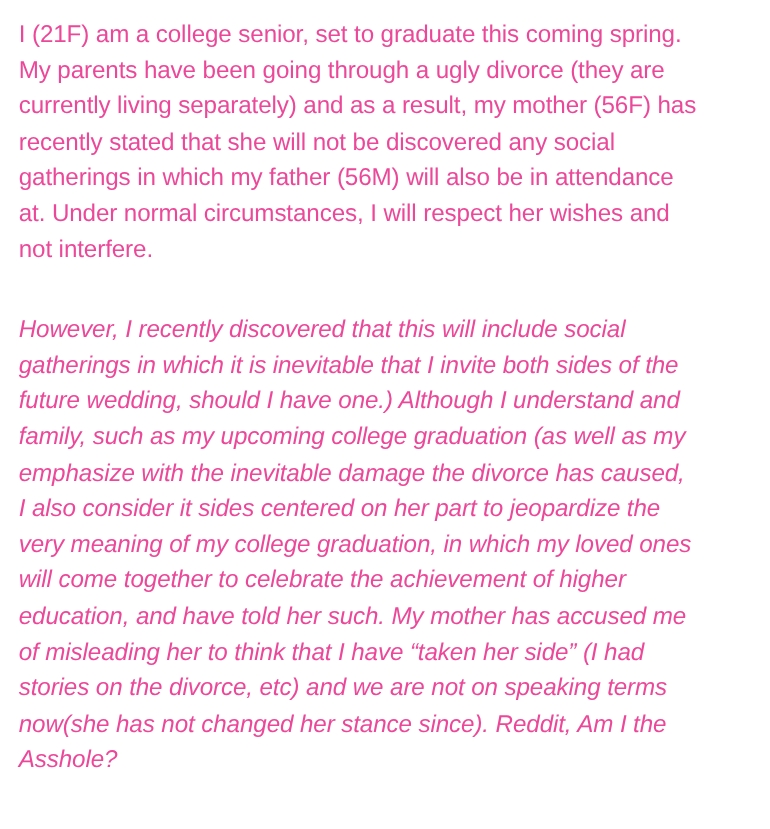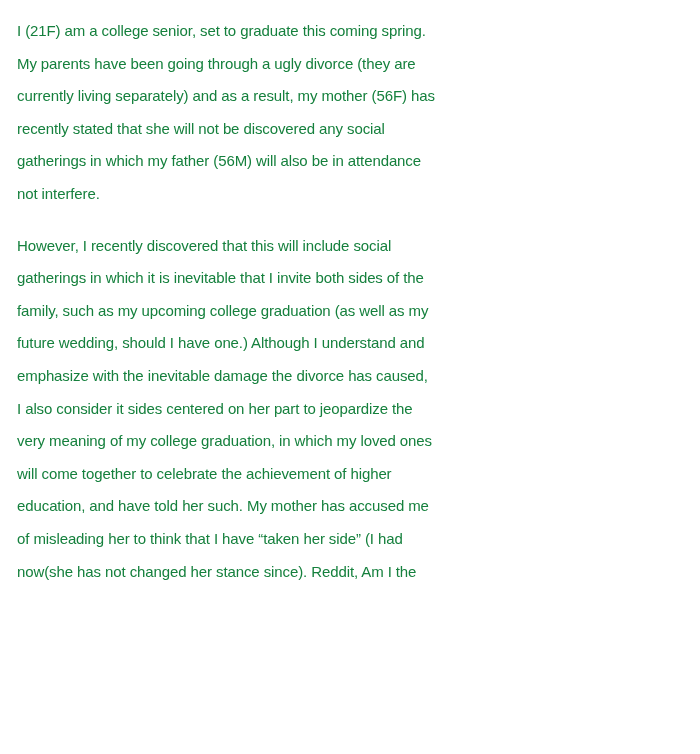--- a/index.html
+++ b/index.html
@@ -11,55 +11,59 @@
       width: 700px;
       height: 754px;
       overflow: hidden;
       position: relative;
     }
     .post-body {
       position: absolute;
       left: 17px;
       top: 15px;
       width: 680px;
-      color: #15803d;
+      color: #ec4899;
       font-family: "Liberation Sans", sans-serif;
-      font-size: 15px;
+      font-size: 22px;
       letter-spacing: -0.1px;
       line-height: 32.6px;
     }
     .paragraph {
       margin: 0;
     }
     .paragraph + .paragraph {
-      margin-top: 19px;
+      margin-top: 40px;
+      font-style: italic;
     }
     .line {
       display: block;
       white-space: nowrap;
     }
   </style>
 </head>
 <body>
 
 <div class="post-body">
   <p class="paragraph">
     <span class="line">I (21F) am a college senior, set to graduate this coming spring.</span>
     <span class="line">My parents have been going through a ugly divorce (they are</span>
     <span class="line">currently living separately) and as a result, my mother (56F) has</span>
     <span class="line">recently stated that she will not be discovered any social</span>
     <span class="line">gatherings in which my father (56M) will also be in attendance</span>
+    <span class="line">at. Under normal circumstances, I will respect her wishes and</span>
     <span class="line">not interfere.</span>
   </p>
   <p class="paragraph">
     <span class="line">However, I recently discovered that this will include social</span>
     <span class="line">gatherings in which it is inevitable that I invite both sides of the</span>
+    <span class="line">future wedding, should I have one.) Although I understand and</span>
     <span class="line">family, such as my upcoming college graduation (as well as my</span>
-    <span class="line">future wedding, should I have one.) Although I understand and</span>
     <span class="line">emphasize with the inevitable damage the divorce has caused,</span>
     <span class="line">I also consider it sides centered on her part to jeopardize the</span>
     <span class="line">very meaning of my college graduation, in which my loved ones</span>
     <span class="line">will come together to celebrate the achievement of higher</span>
     <span class="line">education, and have told her such. My mother has accused me</span>
     <span class="line">of misleading her to think that I have “taken her side” (I had</span>
+    <span class="line">stories on the divorce, etc) and we are not on speaking terms</span>
     <span class="line">now(she has not changed her stance since). Reddit, Am I the</span>
+    <span class="line">Asshole?</span>
   </p>
 </div>
 
 </body></html>

